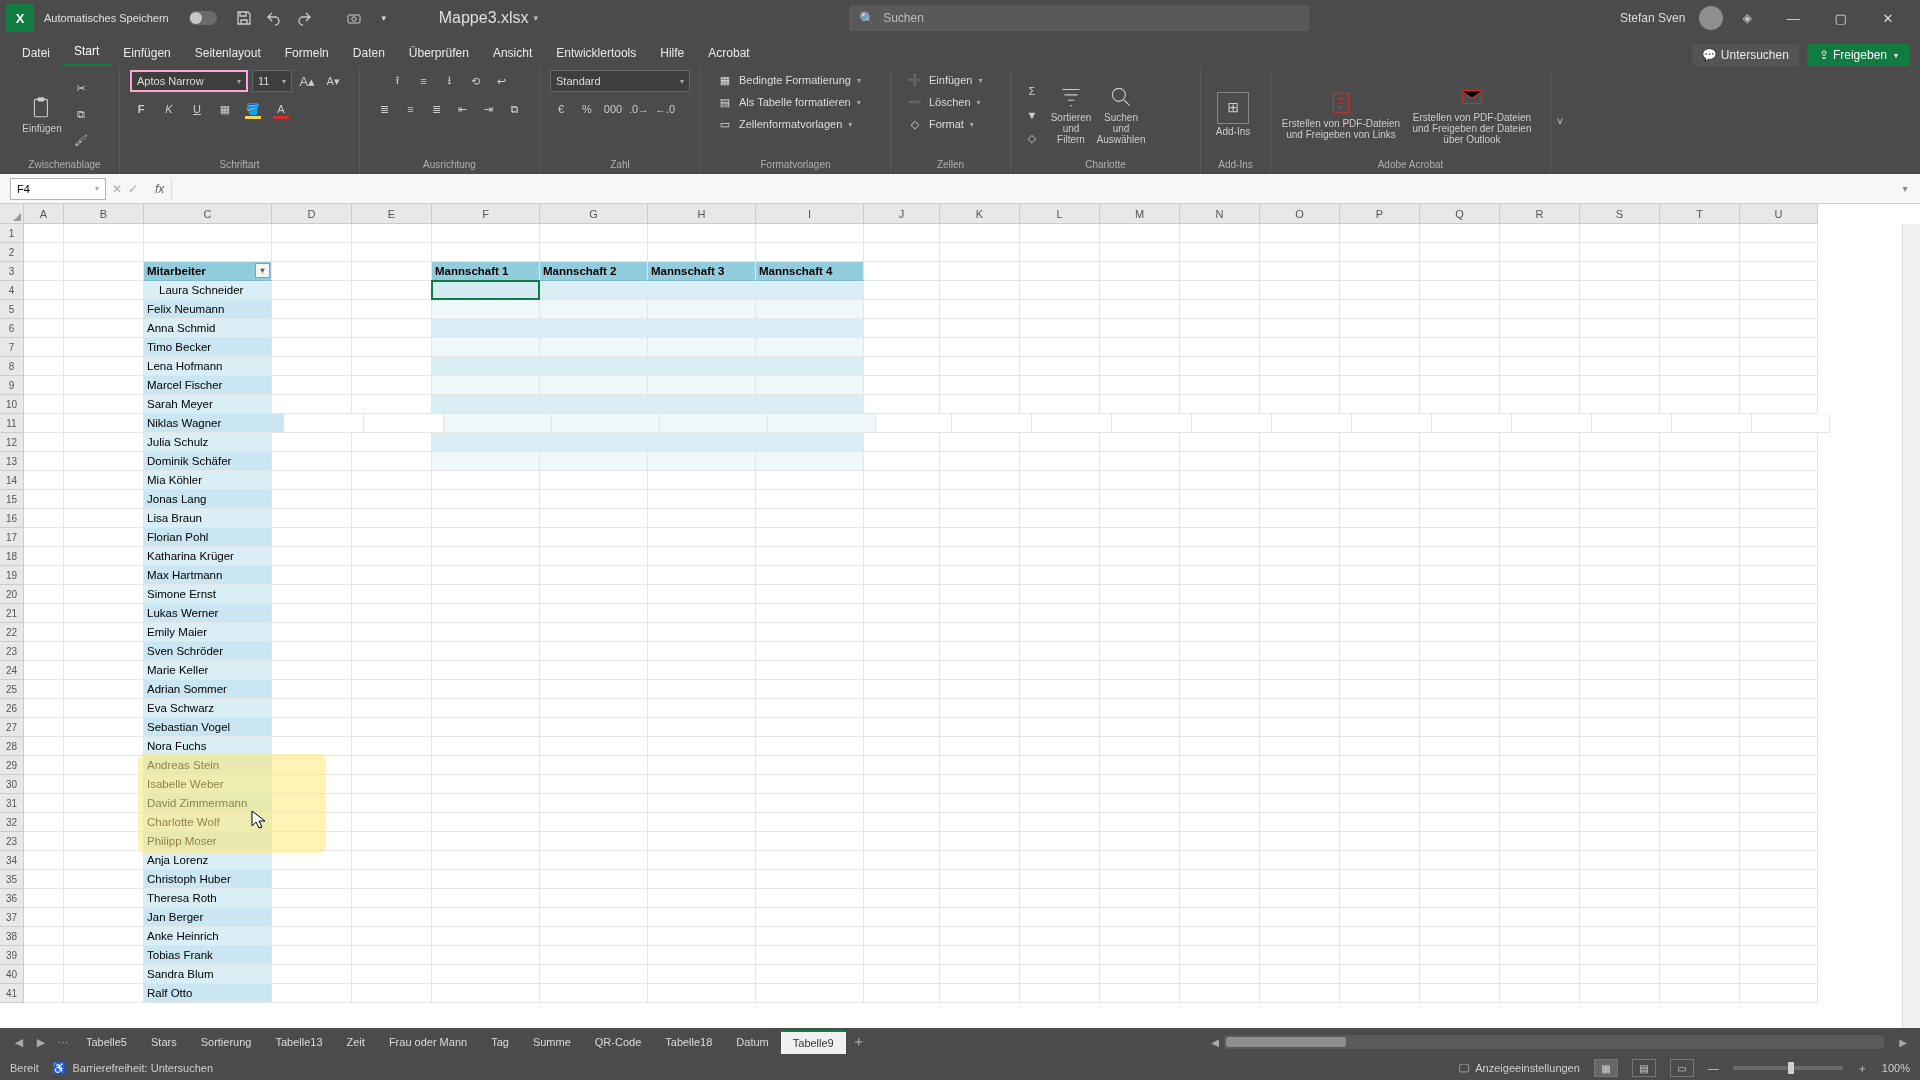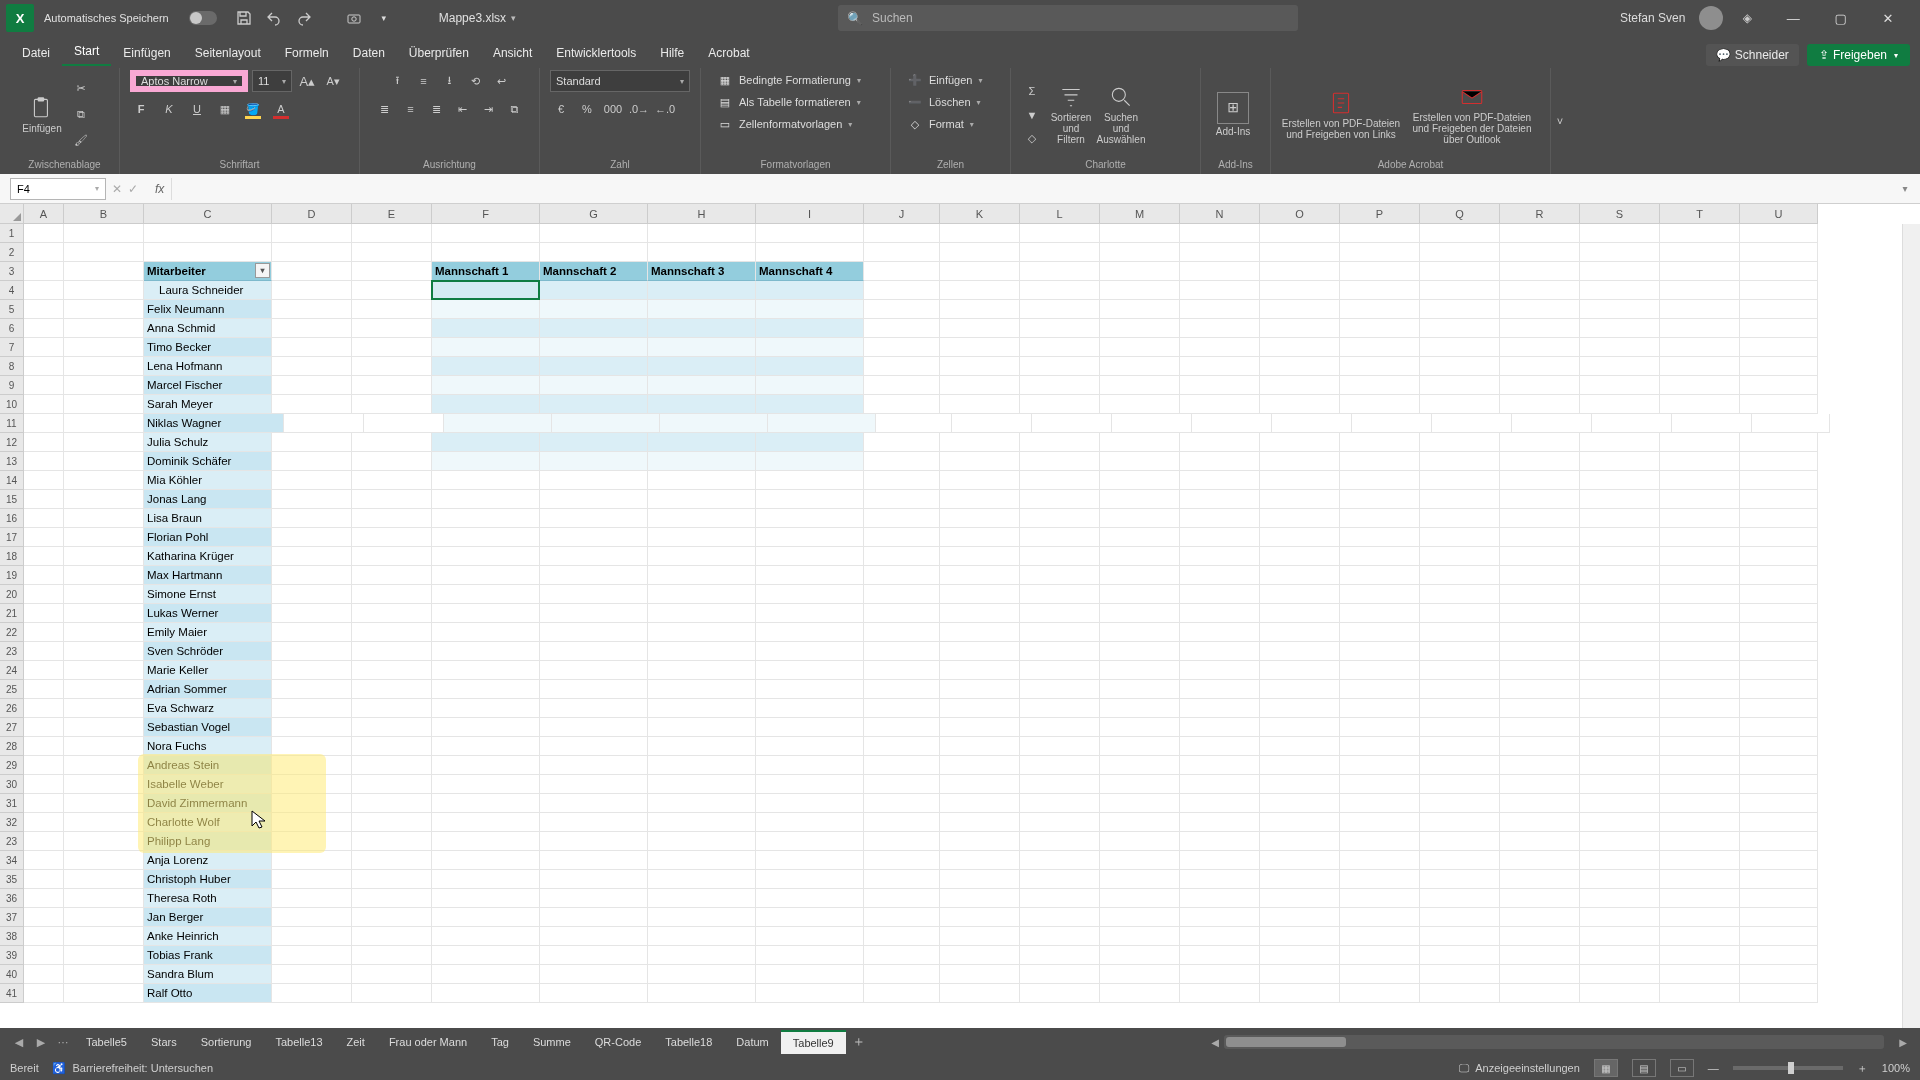--- a/index.html
+++ b/index.html
@@ -5,21 +5,21 @@
 * { margin: 0; padding: 0; box-sizing: border-box; font-family: "Segoe UI", Arial, sans-serif; }
 body { background: #f0f0f0; width: 1920px; height: 1080px; overflow: hidden; user-select: none; }
 
 
 .titlebar { height: 36px; background: #4b4b4b; color: #e0e0e0; display: flex; align-items: center; font-size: 12px; }
 .titlebar .app-icon { width: 28px; height: 28px; margin: 0 6px; background: #107c41; border-radius: 2px; display: flex; align-items: center; justify-content: center; color: #fff; font-weight: bold; font-size: 13px; }
 .titlebar .autosave { margin-left: 4px; margin-right: 8px; font-size: 11px; }
 .titlebar .toggle { width: 28px; height: 14px; background: #6a6a6a; border-radius: 7px; position: relative; margin: 0 12px; }
 .titlebar .toggle::after { content: ""; position: absolute; left: 1px; top: 1px; width: 12px; height: 12px; border-radius: 50%; background: #c8c8c8; }
 .titlebar .qa-icon { width: 18px; height: 18px; margin: 0 6px; display: flex; align-items: center; justify-content: center; color: #ddd; cursor: pointer; }
-.titlebar .filename { font-weight: 500; margin-left: 40px; font-size: 12px; }
+.titlebar .filename { font-weight: 500; margin-left: 40px; font-size: 16px; }
 .titlebar .filename-caret { margin-left: 5px; font-size: 9px; color: #bbb; }
 .titlebar .searchwrap { flex: 1; display: flex; justify-content: center; }
 .titlebar .searchbox { width: 460px; height: 26px; background: #595959; border-radius: 3px; display: flex; align-items: center; padding: 0 10px; color: #bbb; font-size: 12px; }
 .titlebar .searchicon { margin-right: 8px; font-size: 13px; }
 .titlebar .right { display: flex; align-items: center; gap: 14px; padding-right: 10px; }
 .titlebar .user { font-size: 12px; color: #ddd; }
 .titlebar .avatar { width: 24px; height: 24px; border-radius: 50%; background: #8e8e8e; }
 .titlebar .diamond { width: 20px; height: 20px; color: #ccc; display: flex; align-items: center; justify-content: center; }
 .titlebar .wincontrols span { display: inline-block; width: 44px; text-align: center; font-size: 13px; color: #ddd; cursor: pointer; }
 
@@ -33,21 +33,21 @@
 
 
 .ribbon { height: 108px; background: #4b4b4b; display: flex; padding: 2px 10px 0; color: #cfcfcf; font-size: 11px; }
 .rgroup { border-right: 1px solid #5a5a5a; padding: 2px 10px 0; display: flex; flex-direction: column; }
 .rgroup .controls { flex: 1; display: flex; align-items: center; gap: 6px; }
 .rgroup .label { text-align: center; font-size: 10px; color: #b0b0b0; padding-bottom: 4px; }
 .rcol { display: flex; flex-direction: column; gap: 4px; }
 .ricon { width: 22px; height: 22px; display: flex; align-items: center; justify-content: center; color: #ccc; cursor: pointer; }
 .bigicon { width: 44px; display: flex; flex-direction: column; align-items: center; justify-content: center; color: #ccc; cursor: pointer; font-size: 10px; text-align: center; line-height: 1.1; gap: 2px;}
 .bigicon svg, .bigicon .glyph { width: 26px; height: 26px; }
-.fontbox { width: 118px; height: 22px; background: #3e3e3e; border: 6px solid #f9a8d4; color: #ddd; font-size: 11px; padding: 0 5px; display:flex; align-items:center; justify-content:space-between;}
+.fontbox { width: 118px; height: 22px; background: #3e3e3e; border: 2px solid #f9a8d4; color: #ddd; font-size: 11px; padding: 0 5px; display:flex; align-items:center; justify-content:space-between;}
 .sizebox { width: 40px; height: 22px; background: #3e3e3e; border: 1px solid #666; color: #ddd; font-size: 11px; padding: 0 5px; display:flex; align-items:center; justify-content:space-between;}
 .caret { font-size: 8px; color: #aaa; }
 .formatstyle { width: 140px; height: 22px; background: #3e3e3e; border: 1px solid #666; color: #ddd; font-size: 11px; padding: 0 5px; display:flex; align-items:center; justify-content:space-between;}
 .chip { height: 20px; padding: 0 6px; background: transparent; display: flex; align-items: center; gap: 6px; cursor: pointer; color: #ddd; font-size: 11px;}
 .chip .ic { width: 16px; height: 16px; display:flex; align-items:center; justify-content:center; }
 .square { width: 32px; height: 32px; border: 1px solid #888; display:flex; align-items:center; justify-content:center; color:#ccc; cursor:pointer; font-size:14px;}
 .gptlogo{ width:34px; height:34px; border-radius:50%; background:#202020; color:#fff; display:flex; align-items:center; justify-content:center; font-size:9px; font-weight:bold;}
 .collapse-caret{ width:18px; color:#ccc; display:flex; align-items:center; justify-content:center; cursor:pointer; font-size:11px;}
 
 
@@ -161,21 +161,21 @@
     <div class="tab">Formeln</div>
     <div class="tab">Daten</div>
     <div class="tab">Überprüfen</div>
     <div class="tab">Ansicht</div>
     <div class="tab">Entwicklertools</div>
     <div class="tab">Hilfe</div>
     <div class="tab">Acrobat</div>
     <div class="spacer"></div>
   <div class="comments-btn">
       <span>💬</span>
-      <span>Schneider</span>
+      <span>Untersuchen</span>
     </div>
   <div class="share-btn">
       <span>⇪</span>
       <span>Freigeben</span>
       <span style="font-size:8px;margin-left:3px">▾</span>
     </div>
 </div>
 
 <div class="ribbon">
 
@@ -1167,21 +1167,21 @@
           <div class="cell" style="width: 80px;"></div>
           <div class="cell" style="width: 80px;"></div>
           <div class="cell" style="width: 80px;"></div>
           <div class="cell" style="width: 80px;"></div>
           <div class="cell" style="width: 78px;"></div>
         </div>
         <div class="row">
           <div class="rowhdr">23</div>
           <div class="cell" style="width: 40px;"></div>
           <div class="cell" style="width: 80px;"></div>
-          <div class="cell emp-alt" style="width: 128px;">Philipp Lang</div>
+          <div class="cell emp-alt" style="width: 128px;">Philipp Moser</div>
           <div class="cell" style="width: 80px;"></div>
           <div class="cell" style="width: 80px;"></div>
           <div class="cell" style="width: 108px;"></div>
           <div class="cell" style="width: 108px;"></div>
           <div class="cell" style="width: 108px;"></div>
           <div class="cell" style="width: 108px;"></div>
           <div class="cell" style="width: 76px;"></div>
           <div class="cell" style="width: 80px;"></div>
           <div class="cell" style="width: 80px;"></div>
           <div class="cell" style="width: 80px;"></div>

